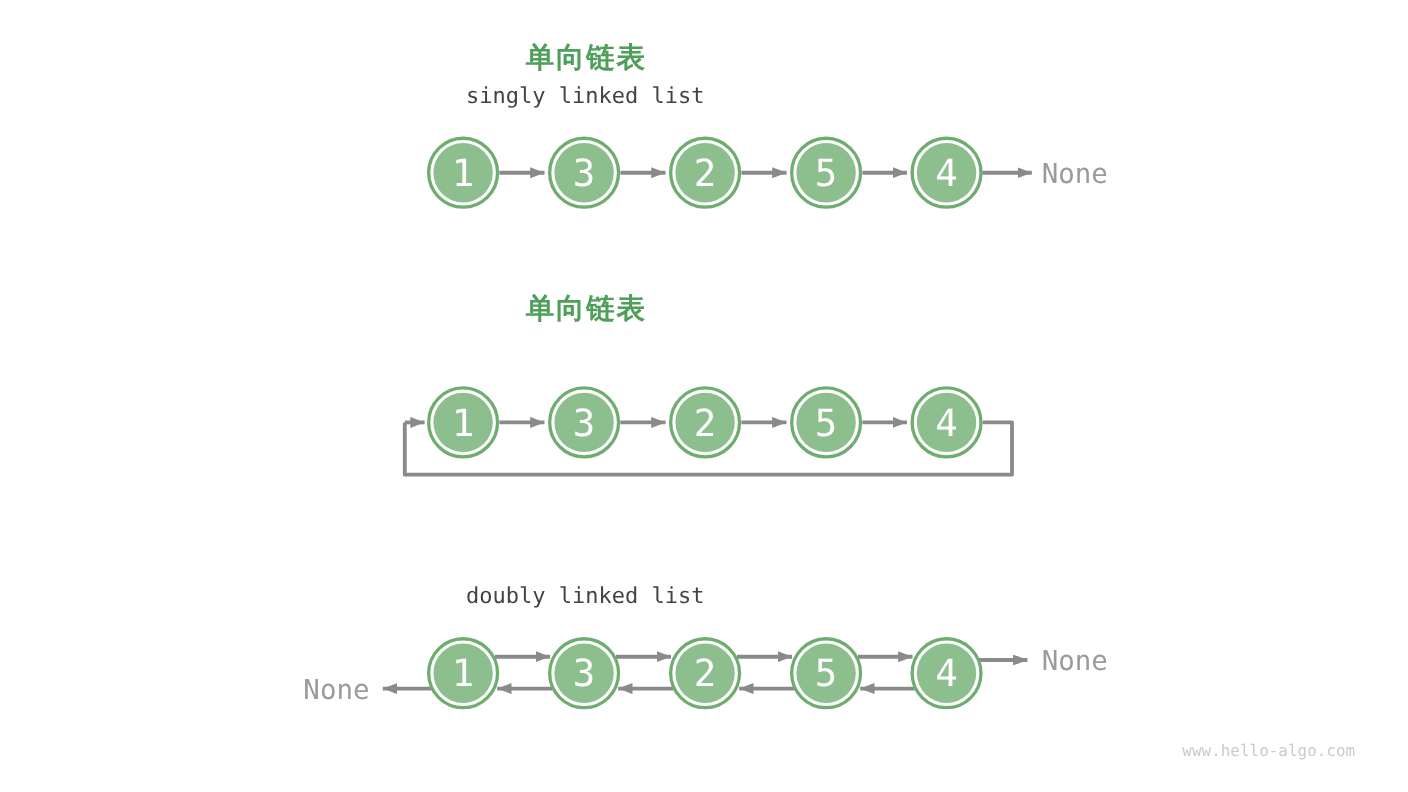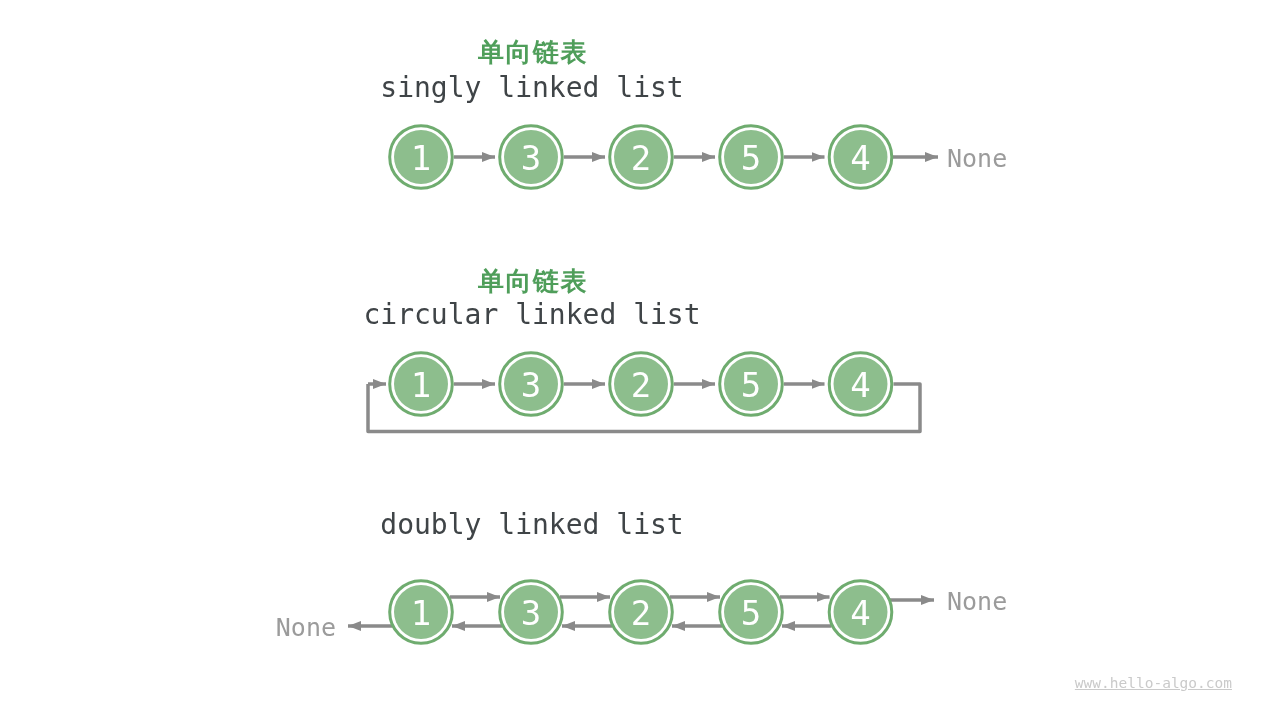--- a/index.html
+++ b/index.html
@@ -21,55 +21,53 @@
     letter-spacing: 1.5px;
     color: var(--title-green, #4F9E5A);
     white-space: nowrap;
   }
   .hdr-en {
     position: absolute;
     left: 532px;
     transform: translate(-50%, -50%);
     font-family: "DejaVu Sans Mono", "Liberation Mono", monospace;
     font-weight: 400;
-    font-size: 28px;
+    font-size: 20px;
     color: var(--subtitle-color, #3F4447);
     white-space: nowrap;
   }
   #diagram-svg {
     position: absolute;
     left: 0;
     top: 0;
   }
   #diagram-svg text {
     font-family: "DejaVu Sans Mono", "Liberation Mono", monospace;
   }
   #watermark {
     position: absolute;
     right: 48px;
     top: 675px;
     font-family: "DejaVu Sans Mono", "Liberation Mono", monospace;
     font-size: 14.5px;
     color: var(--watermark-color, #CACACA);
     white-space: nowrap;
-    text-decoration: underline;
   }
 </style>
 </head>
 <body>
 
 <div id="canvas">
 
   <div class="hdr-zh" style="top:52px">单向链表</div>
   <div class="hdr-en" style="top:87px">singly linked list</div>
 
   <div class="hdr-zh" style="top:281px">单向链表</div>
-  <div class="hdr-en" style="top:314px">circular linked list</div>
 
-  <div class="hdr-en" style="top:524px">doubly linked list</div>
+  <div class="hdr-en" style="top:541px">doubly linked list</div>
 
   <svg id="diagram-svg" width="1280" height="720" viewBox="0 0 1280 720">
       <defs>
         <marker id="arrowhead" markerUnits="userSpaceOnUse" markerWidth="14" markerHeight="12" refX="13" refY="5" orient="auto">
           <path d="M0 0 L13 5 L0 10 Z" fill="#8A8A8A"></path>
         </marker>
       </defs>
       <line x1="454" y1="157" x2="495" y2="157" stroke="#8A8A8A" stroke-width="3.5" marker-end="url(#arrowhead)"></line>
       <line x1="564" y1="157" x2="605" y2="157" stroke="#8A8A8A" stroke-width="3.5" marker-end="url(#arrowhead)"></line>
       <line x1="674" y1="157" x2="715" y2="157" stroke="#8A8A8A" stroke-width="3.5" marker-end="url(#arrowhead)"></line>

